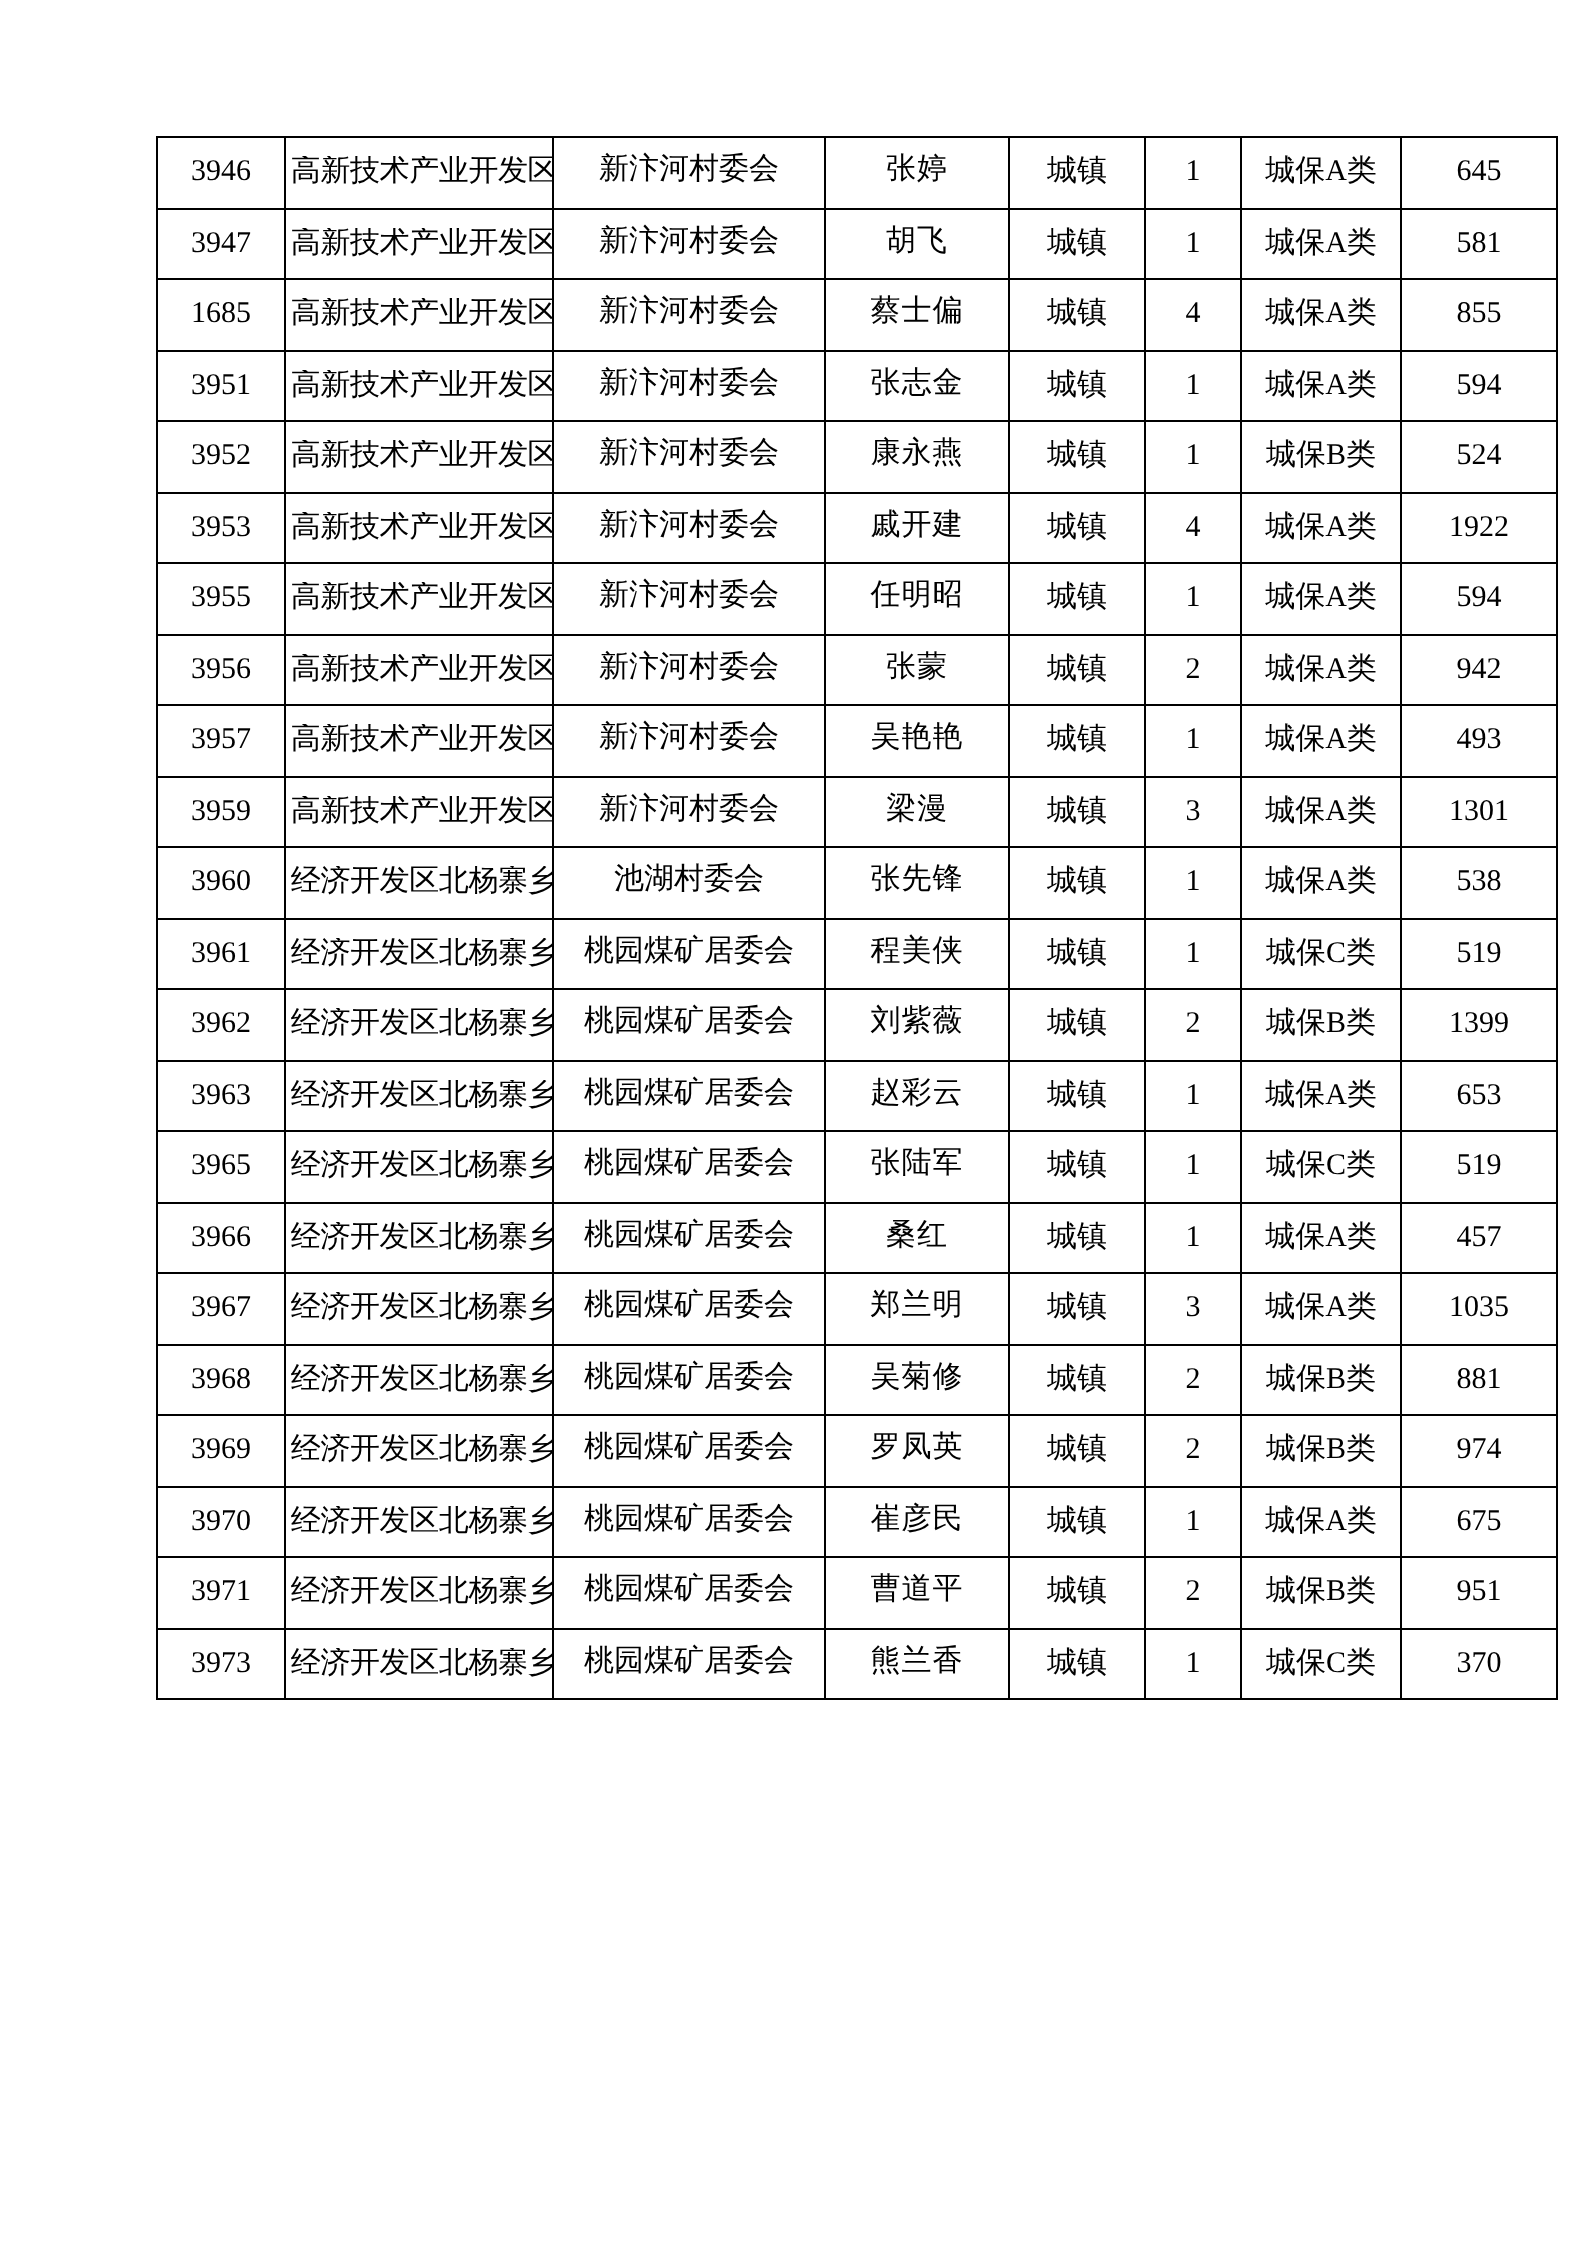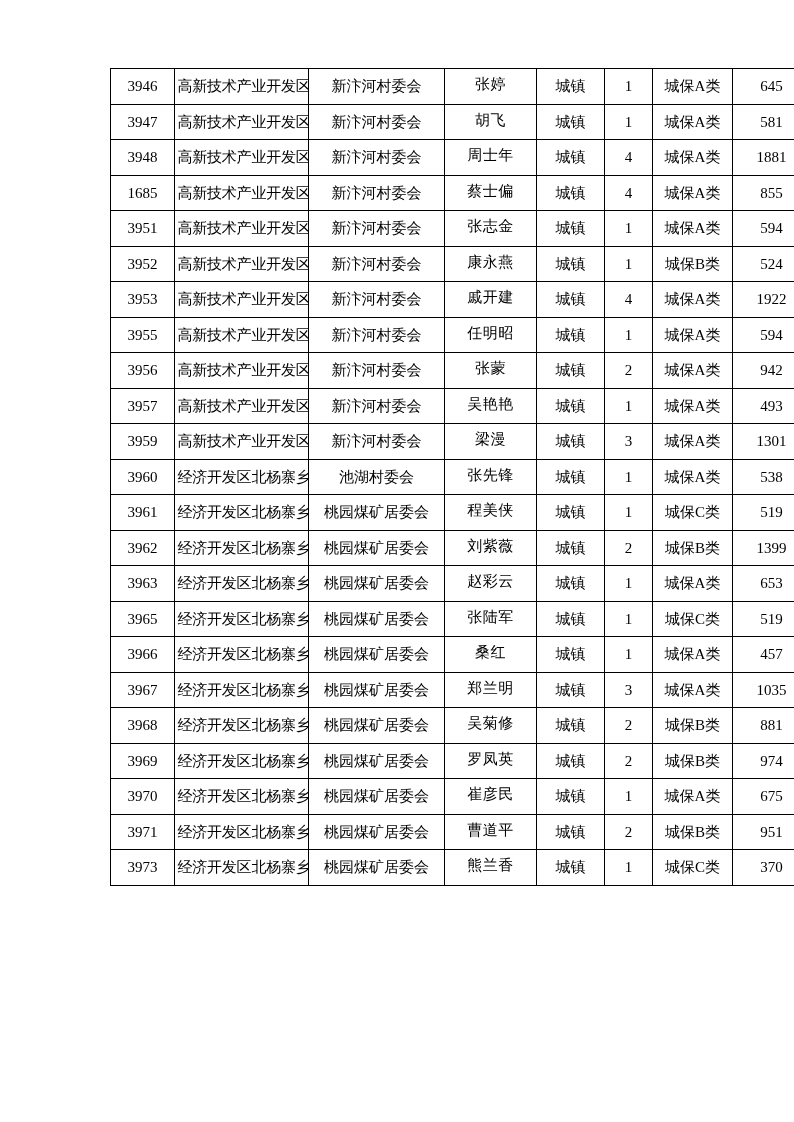--- a/index.html
+++ b/index.html
@@ -11,21 +11,21 @@
     width: 794px;
     height: 1122px;
     font-family: "Liberation Serif", "DejaVu Serif", serif;
     color: #000000;
   }
   .page {
     position: relative;
     width: 636px;
     height: 1122px;
     box-sizing: border-box;
-    padding: 68px 78px 0 110px;
+    padding: 68px 78px 0 78px;
   }
   table.data-table {
     border-collapse: collapse;
     table-layout: fixed;
     width: 638px;
     border: 1.6px solid #000;
   }
   table.data-table td {
     border: 1.1px solid #000;
     height: 34.5px;
@@ -57,21 +57,21 @@
     
     text-align: center;
   }
   td.org-cell .org-inner {
     display: block;
     width: 190px;
     margin-left: -28px;
     overflow: hidden;
     white-space: nowrap;
   }
-  td.village-cell { font-size: 15px; }
+  td.village-cell { font-size: 15px; font-family: Liberation Mono, monospace; }
   td.name-cell { font-size: 15px; letter-spacing: 0.5px; font-family: Liberation Mono, monospace; }
   td.type-cell { font-size: 15px; }
   td.count-cell { font-size: 16px; }
   td.cat-cell { font-size: 15px; }
   td.amount-cell { font-size: 16px; }
 </style>
 </head>
 <body>
 
 <div class="page">
@@ -105,32 +105,20 @@
             <span class="org-inner">高新技术产业开发区</span>
           </td>
           <td class="village-cell">新汴河村委会</td>
           <td class="name-cell">胡飞</td>
           <td class="type-cell">城镇</td>
           <td class="count-cell">1</td>
           <td class="cat-cell">城保A类</td>
           <td class="amount-cell">581</td>
         </tr>
         <tr>
-          <td class="id-cell">3948</td>
-          <td class="org-cell">
-            <span class="org-inner">高新技术产业开发区</span>
-          </td>
-          <td class="village-cell">新汴河村委会</td>
-          <td class="name-cell">周士年</td>
-          <td class="type-cell">城镇</td>
-          <td class="count-cell">4</td>
-          <td class="cat-cell">城保A类</td>
-          <td class="amount-cell">1881</td>
-        </tr>
-        <tr>
           <td class="id-cell">1685</td>
           <td class="org-cell">
             <span class="org-inner">高新技术产业开发区</span>
           </td>
           <td class="village-cell">新汴河村委会</td>
           <td class="name-cell">蔡士偏</td>
           <td class="type-cell">城镇</td>
           <td class="count-cell">4</td>
           <td class="cat-cell">城保A类</td>
           <td class="amount-cell">855</td>

